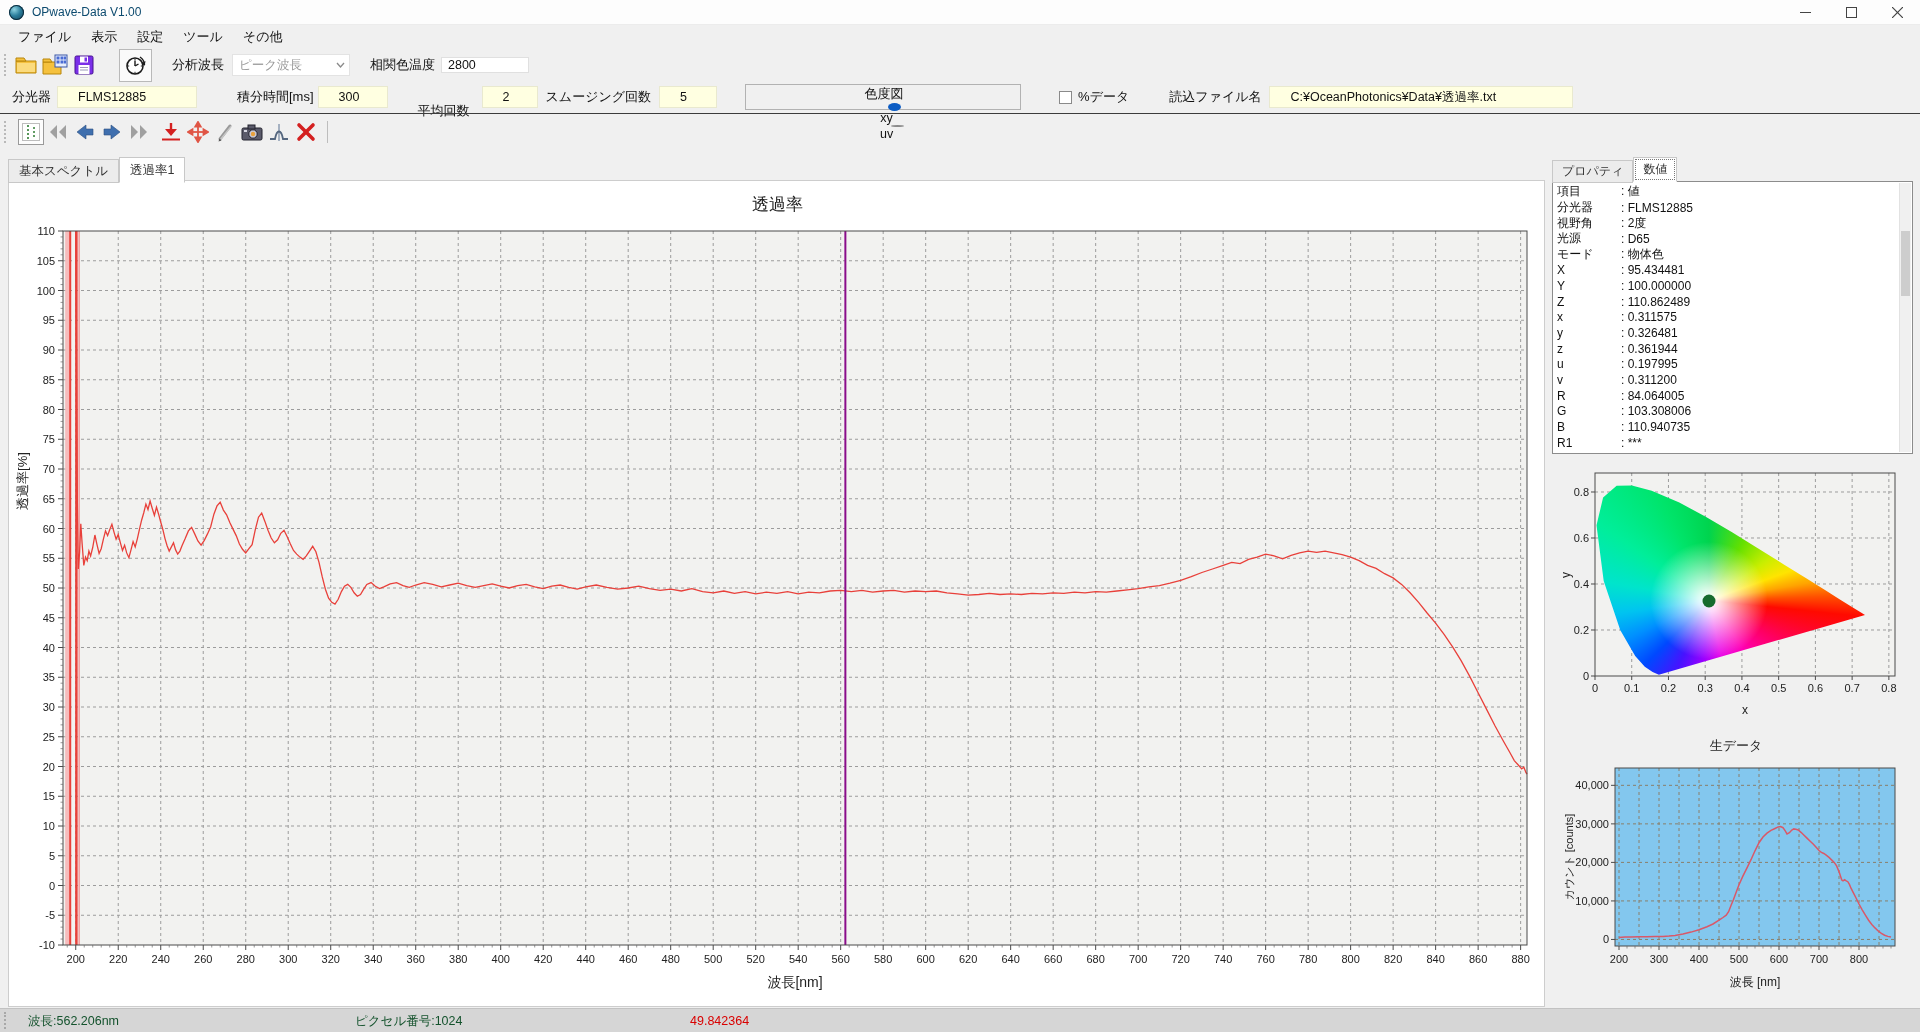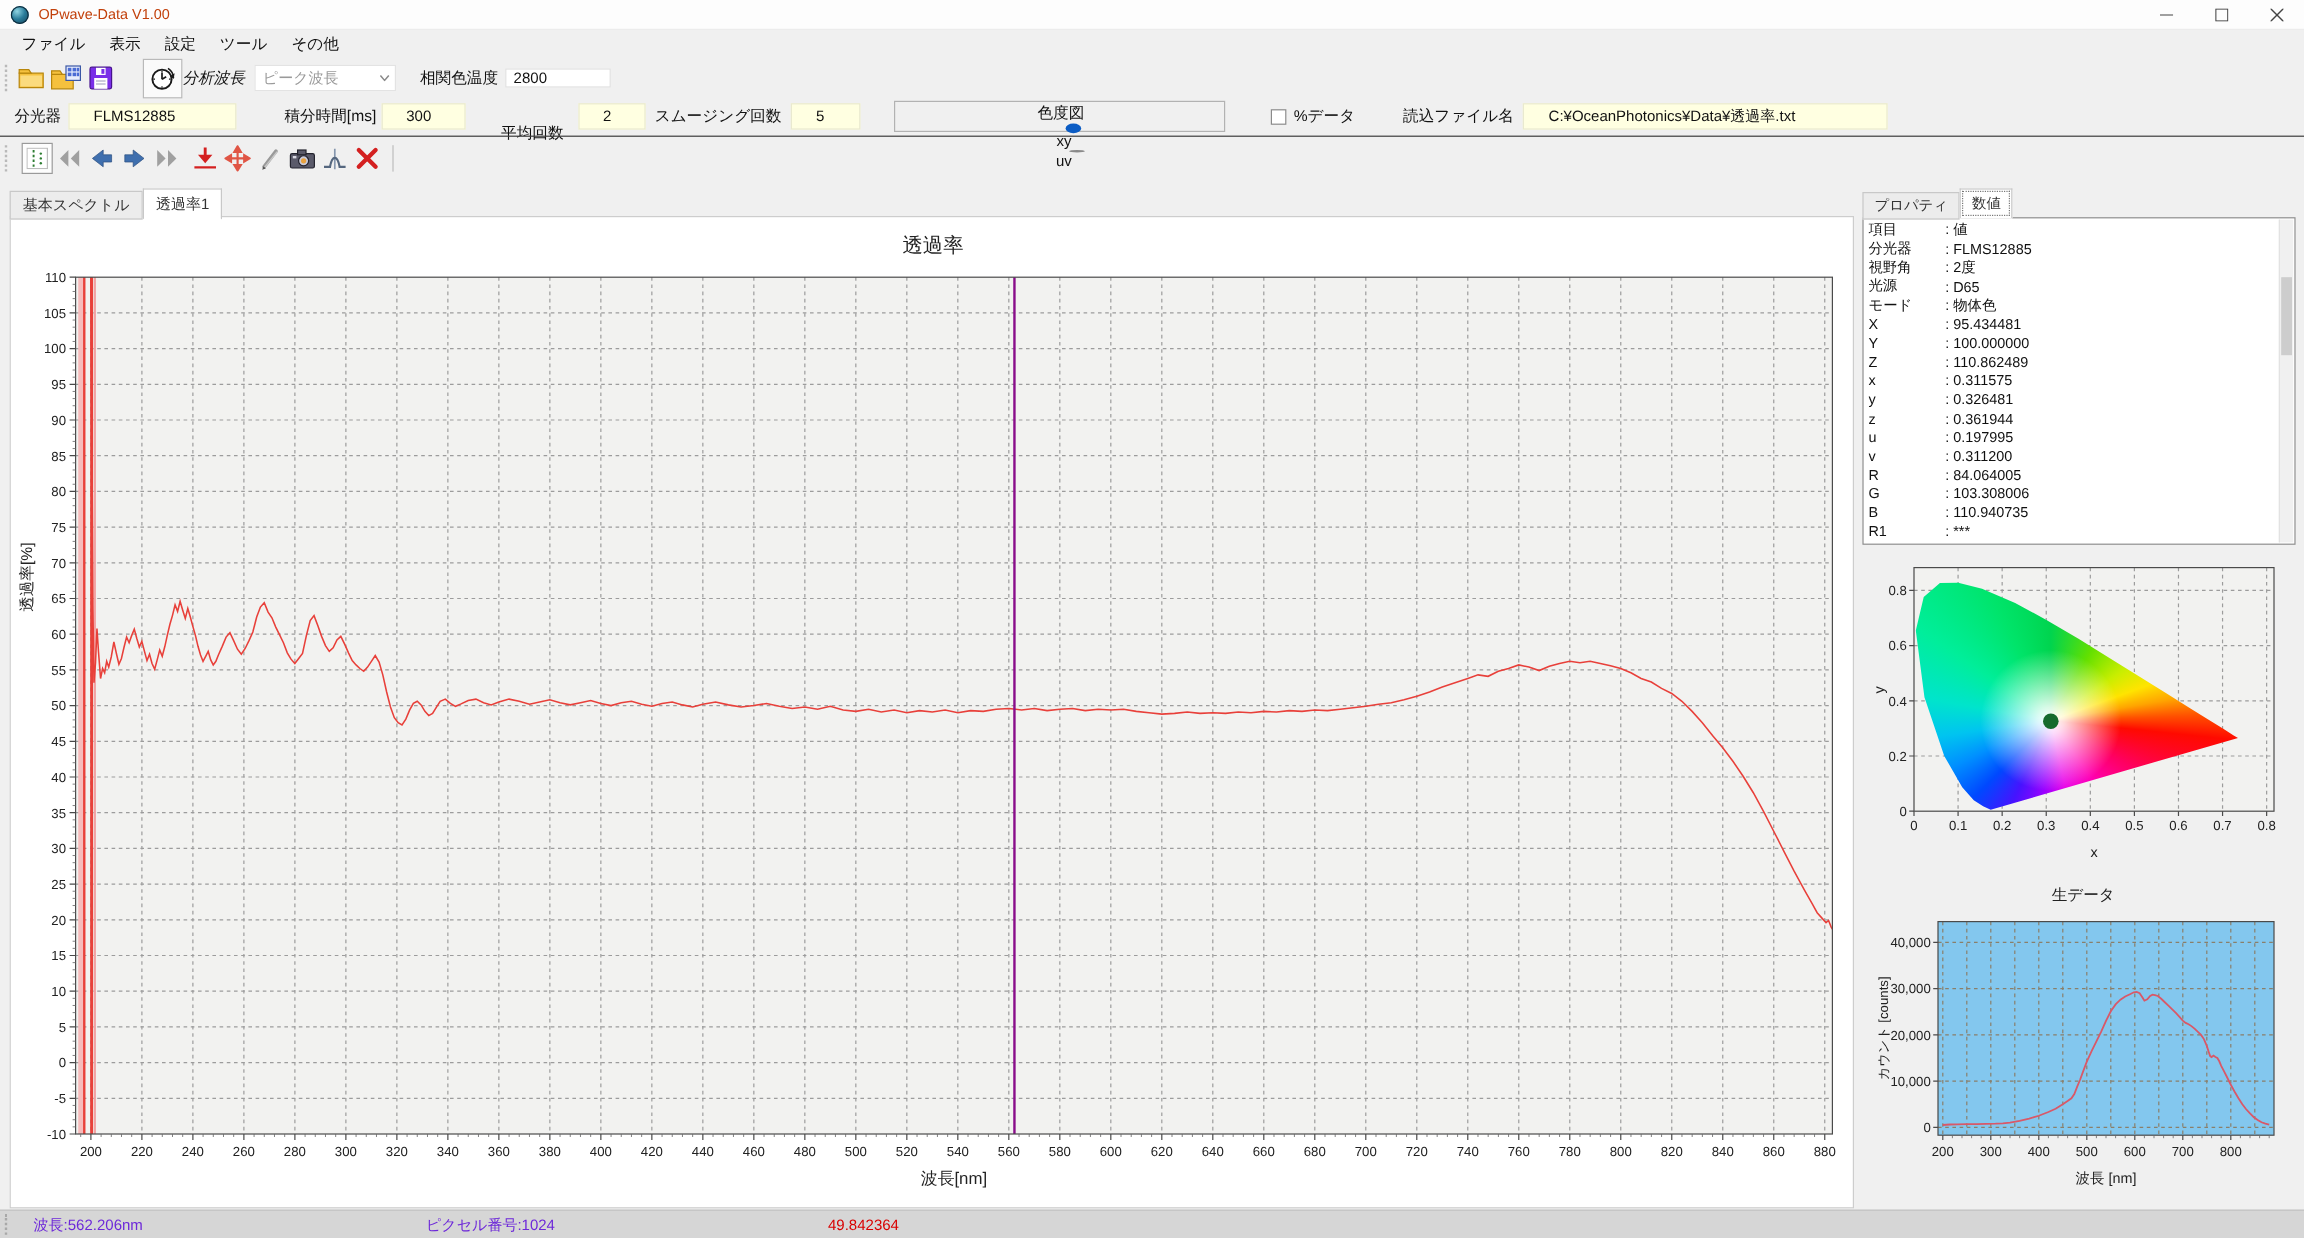--- a/index.html
+++ b/index.html
@@ -9,21 +9,21 @@
     font-family:"Liberation Sans","DejaVu Sans",sans-serif;
     color:#111;
     -webkit-font-smoothing:antialiased;
   }
   
   .titlebar{position:absolute;left:0;top:0;width:1920px;height:24px;background:#fdfdfd;
     display:flex;align-items:center;border-bottom:1px solid #ececec;}
   .app-icon{width:15px;height:15px;border-radius:50%;margin-left:9px;
     background:radial-gradient(circle at 35% 30%, #8fd4e2 0%, #2a7d9b 45%, #123c52 100%);
     box-shadow:inset 0 0 0 1px #0d2c3d;}
-  .app-title{font-size:12px;margin-left:8px;color:#c2410c;}
+  .app-title{font-size:12px;margin-left:8px;color:#0c4a6e;}
   .win-btns{margin-left:auto;display:flex;height:24px;}
   .win-btn{width:46px;height:24px;display:flex;align-items:center;justify-content:center;}
   .win-btn svg{display:block;}
   
   .menubar{position:absolute;left:0;top:25px;width:1920px;height:23px;background:#f0f0f0;
     display:flex;align-items:center;padding-left:8px;box-sizing:border-box;}
   .menu-item{font-size:13px;padding:0 10px;height:23px;line-height:23px;}
   
   .tb1{position:absolute;left:0;top:48px;width:1920px;height:34px;display:flex;align-items:center;}
   .grip{width:4px;height:22px;border-left:2px dotted #b9b9b9;margin-left:4px;}
@@ -87,21 +87,21 @@
       0.5% 25.8%,2.7% 12.1%,7.2% 6.3%,12.3% 6.2%,18.9% 8.7%,28.1% 14.5%,36.9% 21.6%,45.7% 29.2%,
       54.4% 37.2%,62.8% 44.9%,70.4% 51.9%,76.8% 57.8%,81.5% 62.2%,85.8% 66.1%,88.8% 68.9%,90% 69.9%);}
   .cie-dot{position:absolute;width:13px;height:13px;border-radius:50%;transform:translate(-50%,-50%);}
   
   .raw-title{position:absolute;left:1560px;top:737px;width:352px;text-align:center;font-size:13px;color:#222;}
   .raw-block{position:absolute;left:1560px;top:756px;width:356px;height:252px;}
   
   .statusbar{position:absolute;left:0;top:1008px;width:1920px;height:24px;background:#d6d6d6;
     border-top:1px solid #c2c2c2;box-sizing:border-box;}
   .status-grip{position:absolute;left:4px;top:3px;width:4px;height:17px;border-left:2px dotted #a8a8a8;}
-  .status-text{position:absolute;top:0;height:24px;line-height:24px;font-size:12.5px;color:#6d28d9;}
+  .status-text{position:absolute;top:0;height:24px;line-height:24px;font-size:12.5px;color:#14532d;}
   .status-red{color:#d90000;}
   svg text{font-family:"Liberation Sans","DejaVu Sans",sans-serif;}
 </style>
 </head>
 <body>
 
 <div class="titlebar">
   <div class="app-icon"></div>
   <div class="app-title">OPwave-Data V1.00</div>
   <div class="win-btns">
@@ -170,21 +170,21 @@
       <line x1="11" y1="13" x2="11" y2="7.5" stroke="#1a1a1a" stroke-width="1.4"></line>
       <line x1="11" y1="13" x2="14.5" y2="11" stroke="#1a1a1a" stroke-width="1.4"></line>
       <line x1="11" y1="5.8" x2="11" y2="7.2" stroke="#1a1a1a" stroke-width="1"></line>
       <line x1="11" y1="18.8" x2="11" y2="20.2" stroke="#1a1a1a" stroke-width="1"></line>
       <line x1="3.8" y1="13" x2="5.2" y2="13" stroke="#1a1a1a" stroke-width="1"></line>
       <line x1="16.8" y1="13" x2="18.2" y2="13" stroke="#1a1a1a" stroke-width="1"></line>
       <path d="M16,4 A9.5,9.5 0 0 1 20.5,12" fill="none" stroke="#1a1a1a" stroke-width="1.4"></path>
       <path d="M21.5,8 L20.7,12.8 L17.5,10.5 Z" fill="#1a1a1a"></path>
     </svg>
   </div>
-  <div class="tb-label" style="font-style:italic;">分析波長</div>
+  <div class="tb-label" style="margin-left:20px;">分析波長</div>
   <div class="combo" style="margin-left:8px;">
     <span class="combo-text">ピーク波長</span>
     <svg width="9" height="6">
         <polyline points="1,1 4.5,5 8,1" fill="none" stroke="#8a8a8a" stroke-width="1.3"></polyline>
       </svg>
   </div>
   <div class="tb-label" style="margin-left:20px;">相関色温度</div>
   <div class="input-white" style="width:88px;margin-left:6px;">2800</div>
 </div>
 

